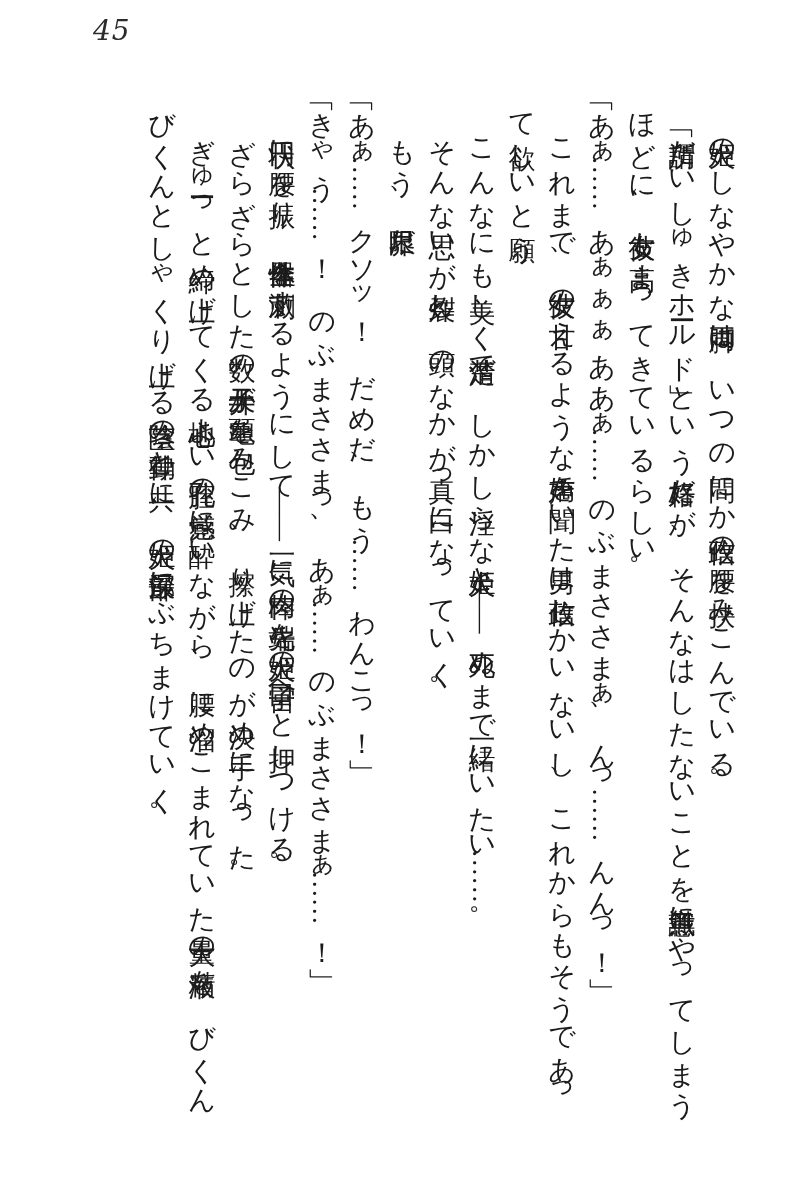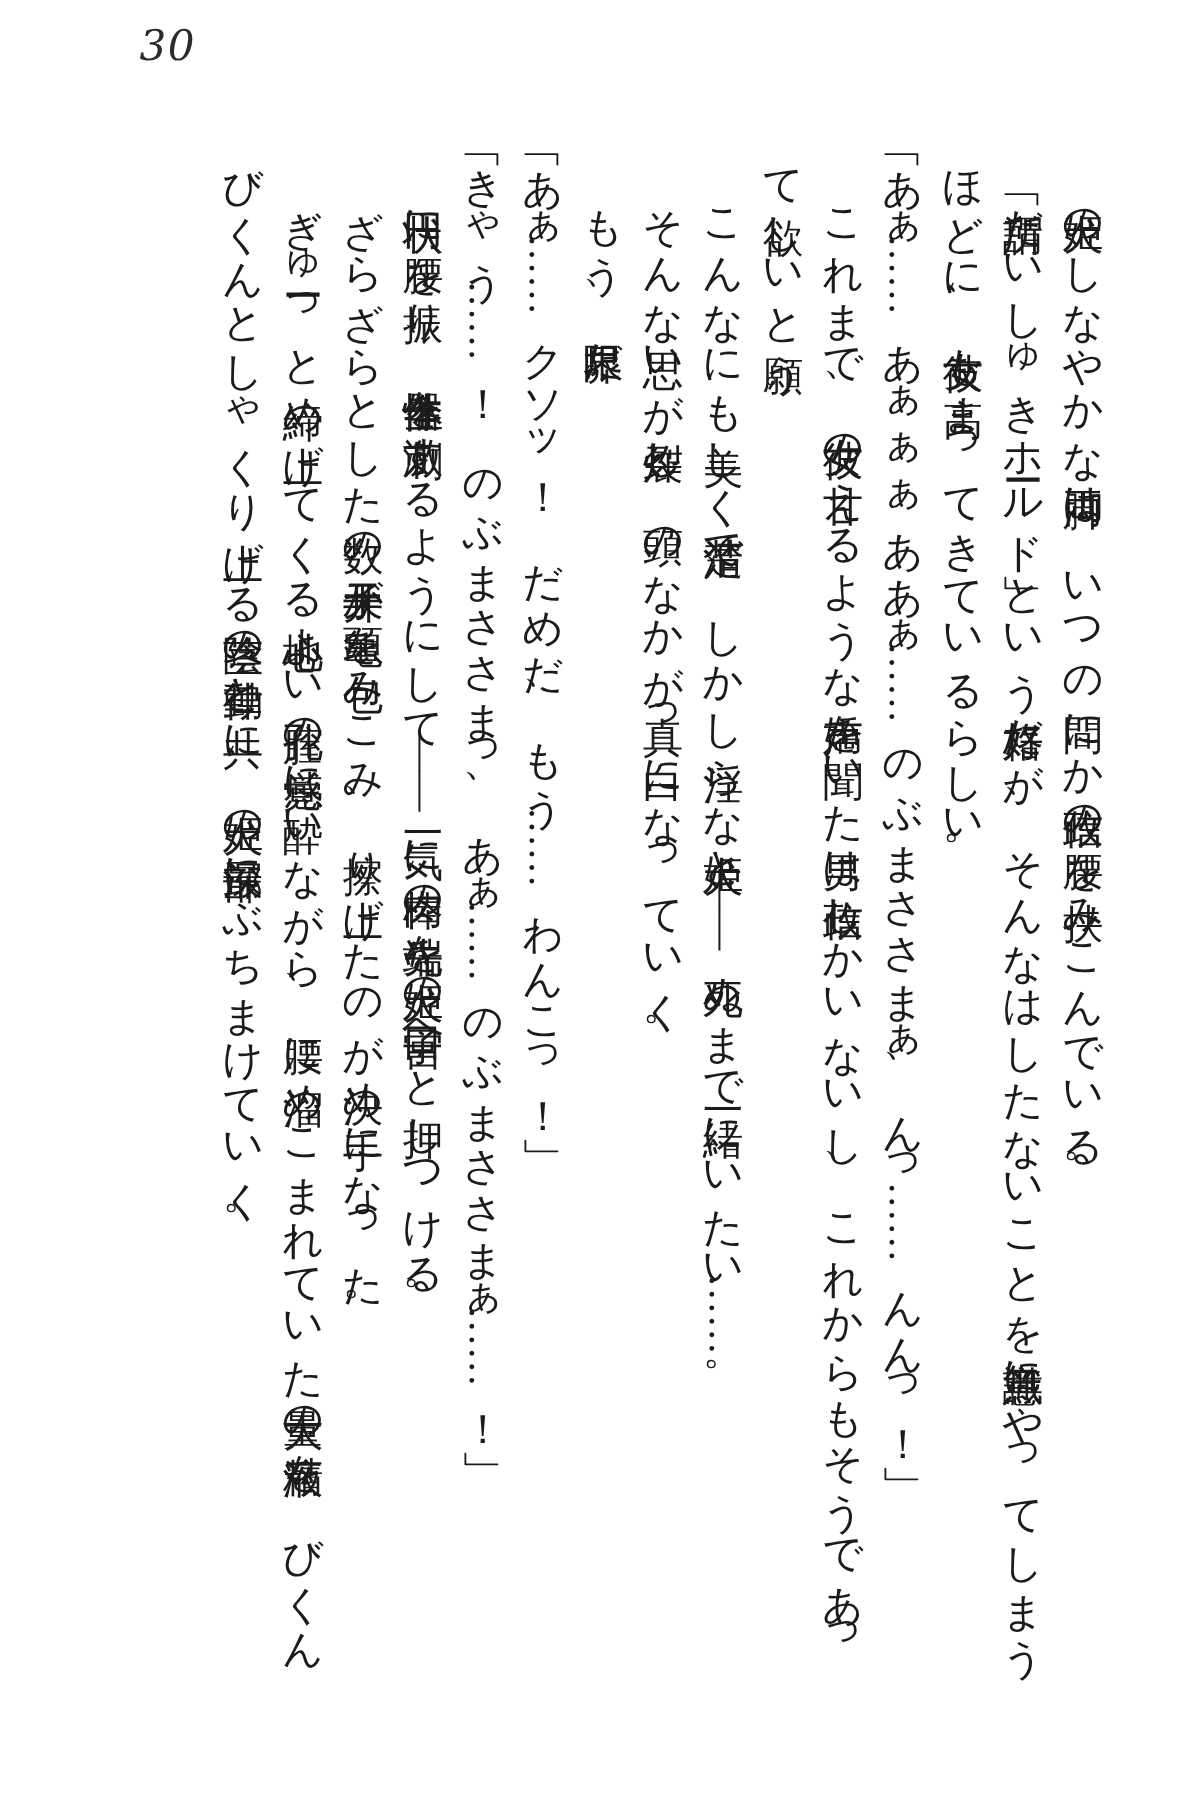--- a/index.html
+++ b/index.html
@@ -44,21 +44,21 @@
     padding: 0;
   }
   .para.indent {
     text-indent: 1em;          
   }
 </style>
 </head>
 <body>
 
 <div class="page">
-  <div class="page-number">30</div>
+  <div class="page-number">45</div>
   <main class="text-block">
       <p class="para indent">犬姫のしなやかな両脚は、いつの間にか信政の腰を挟みこんでいる。</p>
       <p class="para indent">所謂「だいしゅきホールド」という格好だが、そんなはしたないことを無意識にやってしまうほどに、彼女も高まってきているらしい。</p>
       <p class="para">「あぁ……あぁぁぁああぁ……のぶまささまぁ、んっ……んんっ！」</p>
       <p class="para indent">これまで、彼女の甘えるような嬌声を聞いた男は信政しかいないし、これからもそうであって欲しいと願う。</p>
       <p class="para indent">こんなにも美しく清楚で、しかし淫らな犬姫と――死ぬまで一緒にいたい……。</p>
       <p class="para indent">そんな思いが炸裂し、頭のなかが真っ白になっていく。</p>
       <p class="para indent">もう、限界だ。</p>
       <p class="para">「あぁ……クソッ！　だめだ、もう……わんこっ！」</p>
       <p class="para">「きゃう……！　のぶまささまっ、あぁ……のぶまささまぁ……！」</p>

